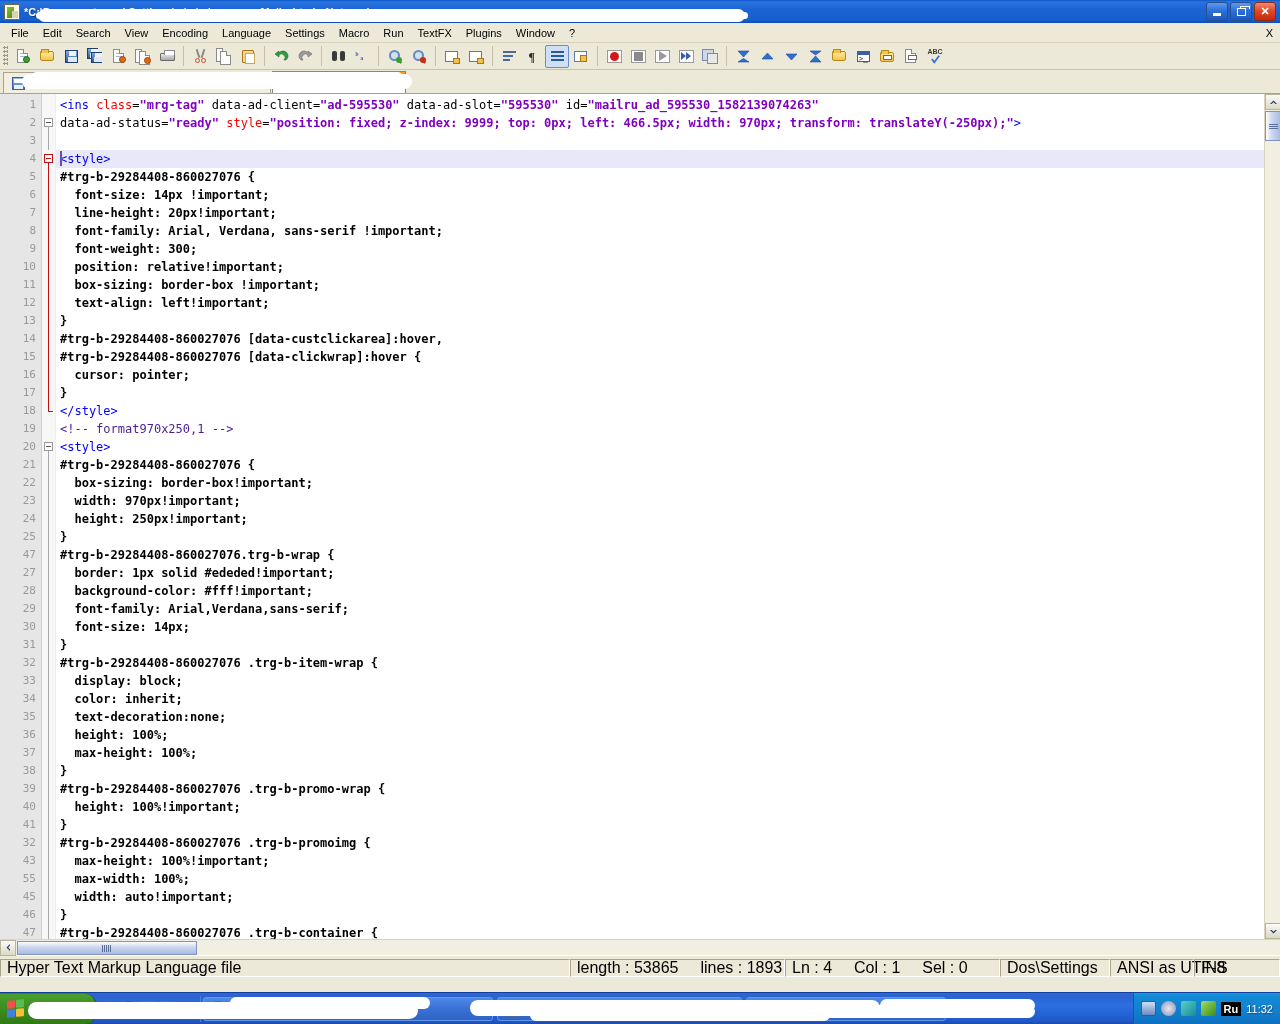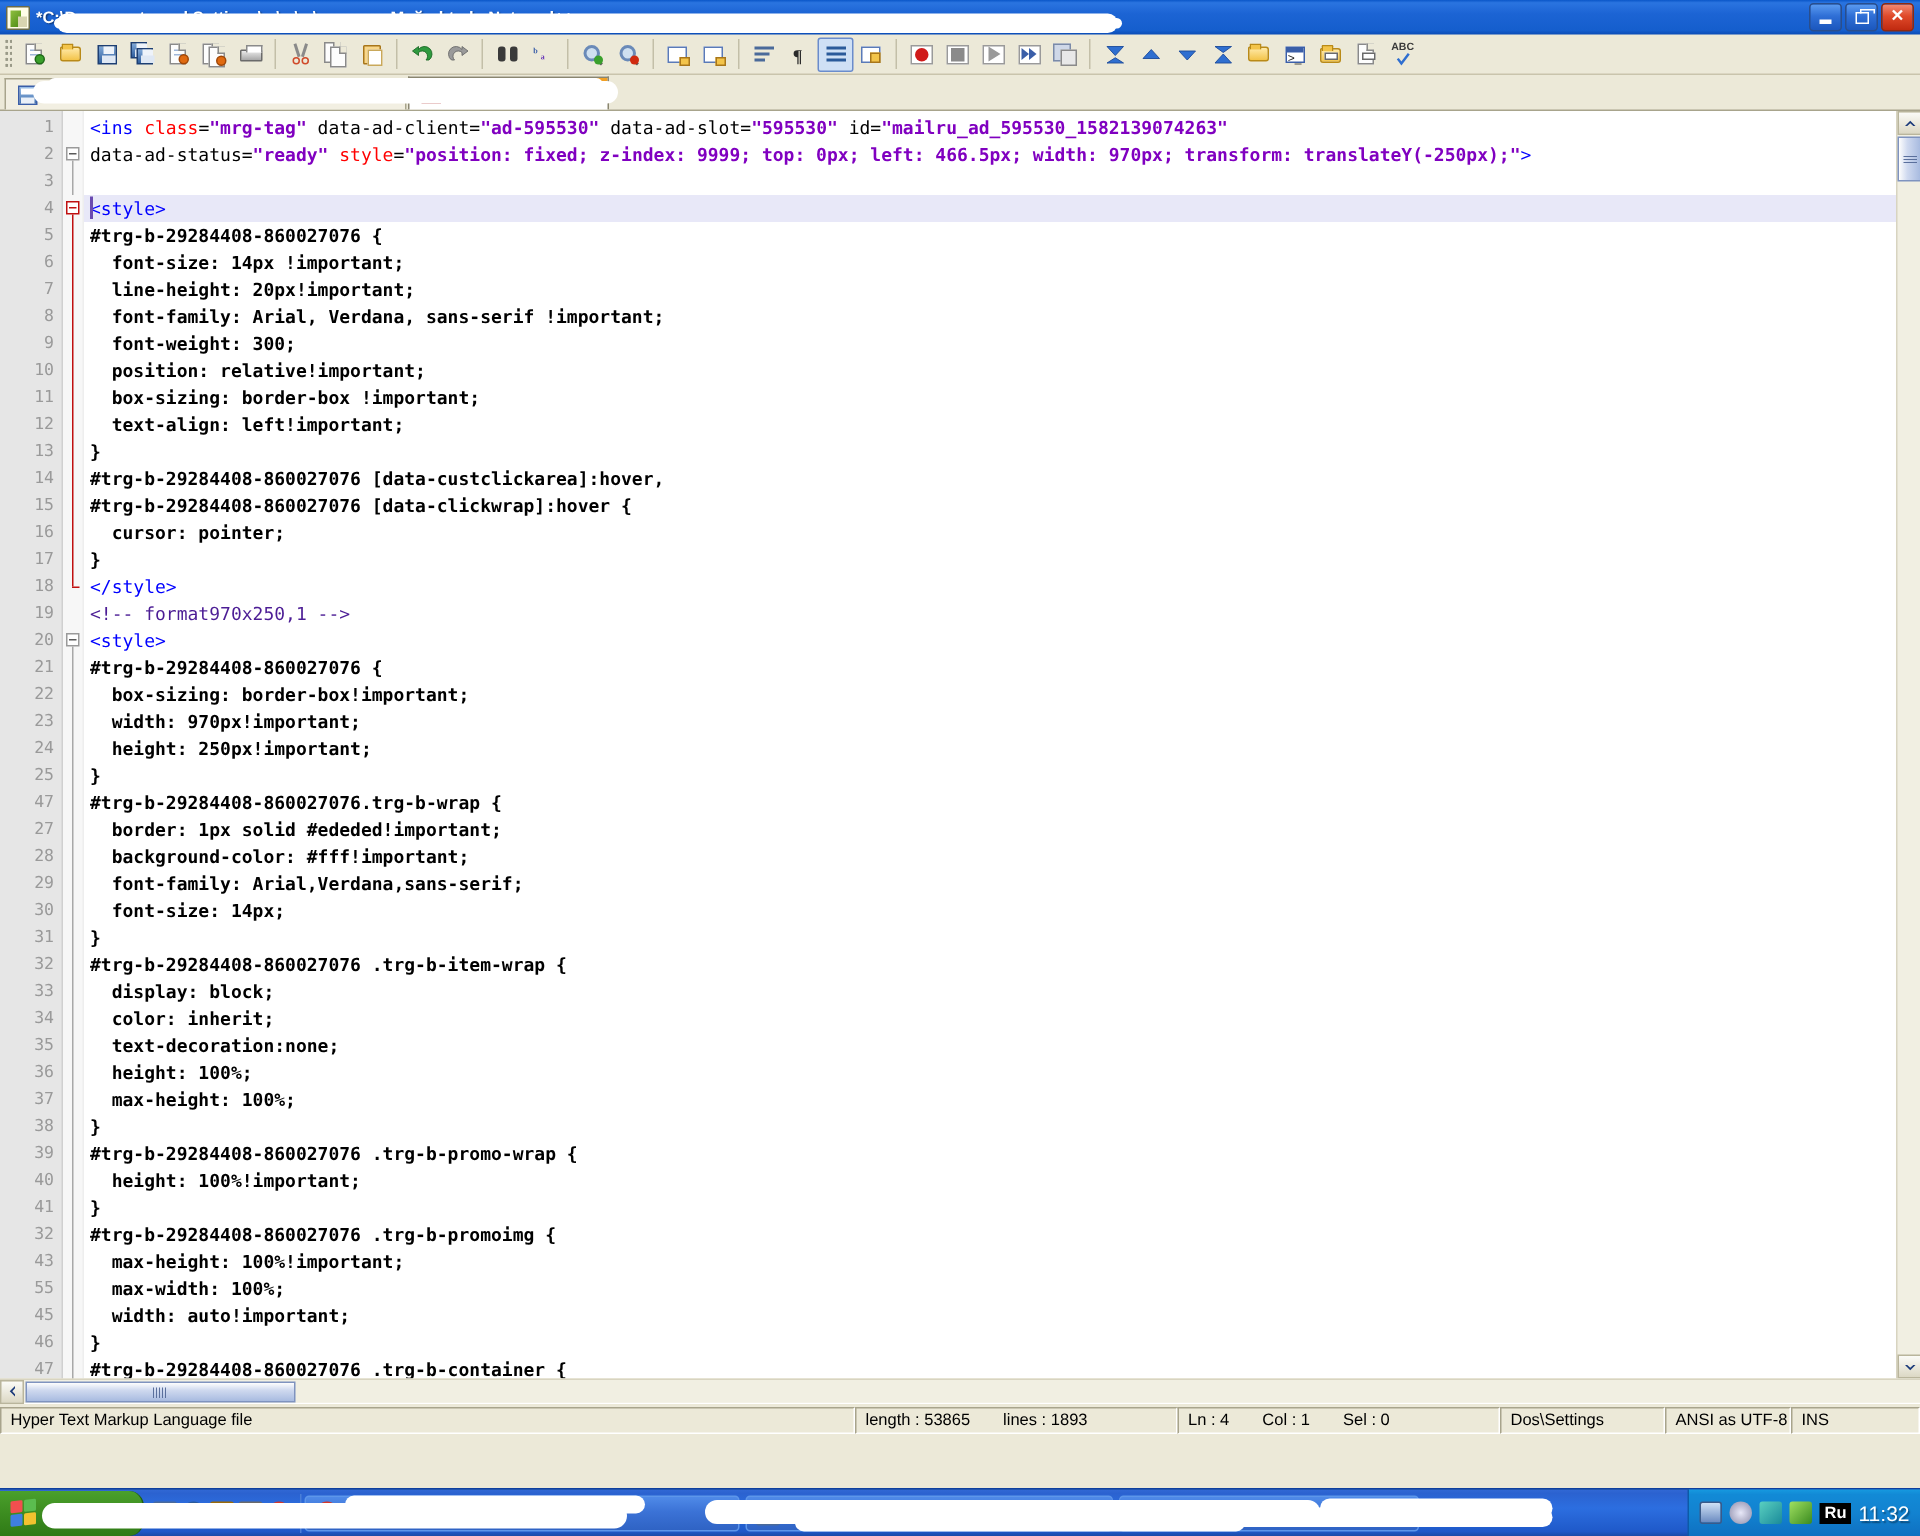--- a/index.html
+++ b/index.html
@@ -204,21 +204,21 @@
     border-top:1px solid #d8d4c0;
   }
   .hthumb{ position:absolute;left:17px;width:180px;height:14px;
     background:linear-gradient(to bottom,#fdfdfd,#cfd9ef 40%,#a8bbe0);border:1px solid #7f93bf;}
   .hthumb .grips{ position:absolute;left:84px;top:3px;width:9px;height:7px;
     background-image:repeating-linear-gradient(to right,#5a6f9c 0 1px,transparent 1px 2px);}
 
   
   .statusbar{
     height:22px;background:#ece9d8;border-top:1px solid #fff;
-    display:flex;align-items:center;font-size:11px;color:#000;
+    display:flex;align-items:flex-end;font-size:16px;color:#000;
   }
   .sc{ height:18px;display:flex;align-items:center;padding:0 6px;
     border:1px solid; border-color:#a8a48c #fff #fff #a8a48c; margin:0 0px; white-space:nowrap;}
   .sc.b1{ width:570px; }
   .sc.b2{ width:215px; }
   .sc.b3{ width:215px; }
   .sc.b4{ width:110px; }
   .sc.b5{ width:84px; }
   .sc.b6{ flex:1 1 auto; }
   .sc span+span{ margin-left:22px; }
@@ -246,21 +246,21 @@
     border:1px solid #5d96ea;display:flex;align-items:center;gap:5px;padding:0 6px;
     color:#fff;font-size:11px;overflow:hidden;white-space:nowrap;
   }
   .tray{
     margin-left:auto;height:32px;display:flex;align-items:center;gap:5px;padding:0 7px;
     background:linear-gradient(to bottom,#169ae0 0%,#128ad6 10%,#1282d0 50%,#0f6fc0 100%);
     border-left:1px solid #0c5aa8;
   }
   .tray-ic{ width:15px;height:15px;border-radius:2px;position:relative;}
   .ru{ background:#000;color:#fff;font-size:11px;font-weight:bold;padding:0 3px;line-height:14px;}
-  .clock{ color:#fff;font-size:14px;text-shadow:1px 1px 1px rgba(0,0,0,.4);}
+  .clock{ color:#fff;font-size:11px;text-shadow:1px 1px 1px rgba(0,0,0,.4);}
 
   
   .tb-redact{ position:absolute; background:#ffffff; border-radius:9px;}
 </style>
 </head>
 <body>
 
 <div id="app">
 
   <div class="titlebar">
@@ -273,20 +273,36 @@
         </div>
       <div class="wb">
           <div class="restore"></div>
         </div>
       <div class="wb close">
           <span class="g">✕</span>
         </div>
     </div>
   </div>
 
+  <div class="menubar">
+    <div class="menu-item">File</div>
+    <div class="menu-item">Edit</div>
+    <div class="menu-item">Search</div>
+    <div class="menu-item">View</div>
+    <div class="menu-item">Encoding</div>
+    <div class="menu-item">Language</div>
+    <div class="menu-item">Settings</div>
+    <div class="menu-item">Macro</div>
+    <div class="menu-item">Run</div>
+    <div class="menu-item">TextFX</div>
+    <div class="menu-item">Plugins</div>
+    <div class="menu-item">Window</div>
+    <div class="menu-item">?</div>
+    <div class="menu-right">X</div>
+  </div>
 
   <div class="toolbar">
     <div class="grip"></div>
 
     <div class="tb">
         <div class="ic">
           <div class="doc fold">
             <div class="ln" style="top:3px"></div>
             <div class="ln" style="top:6px"></div>
           </div>

